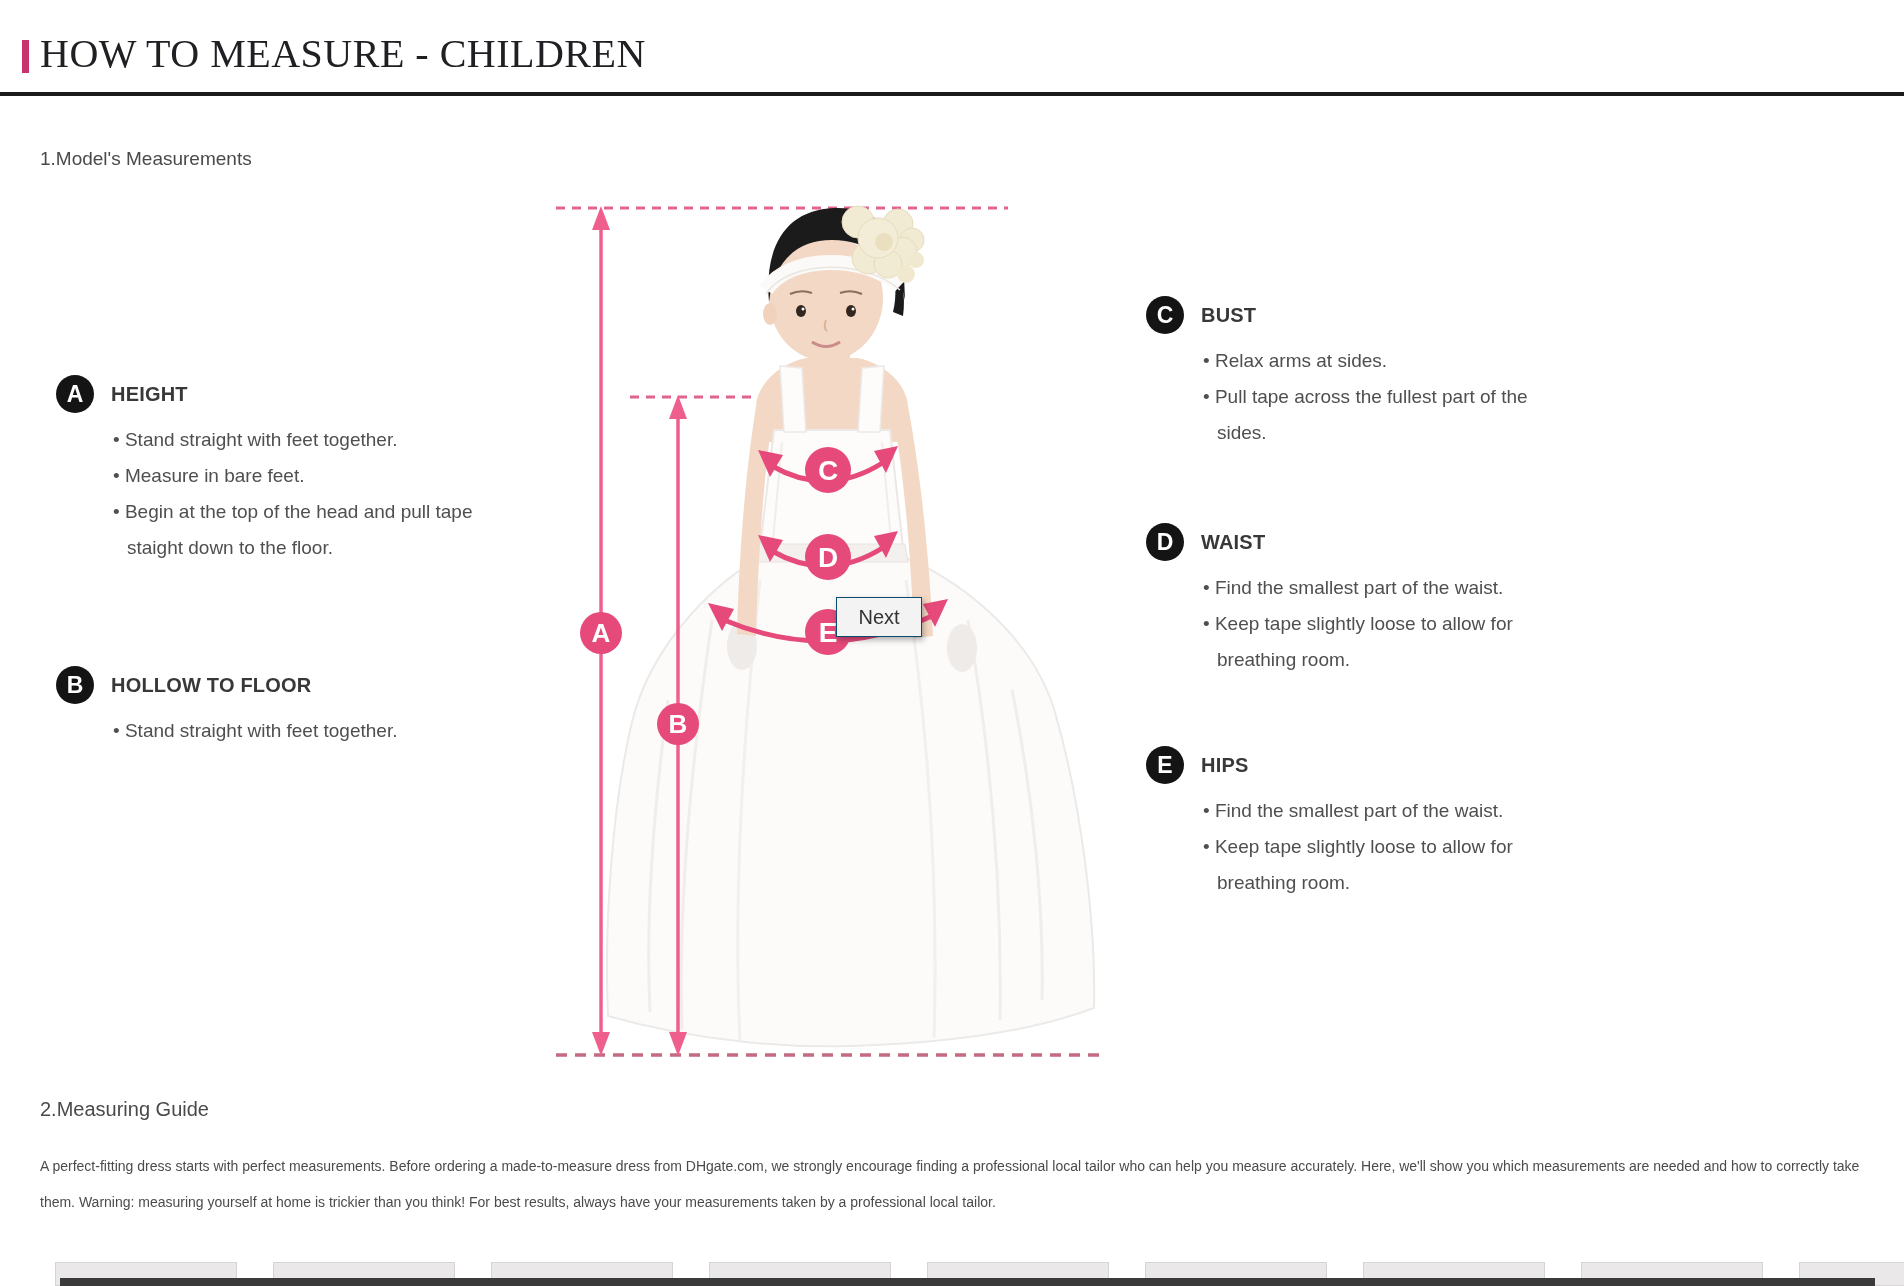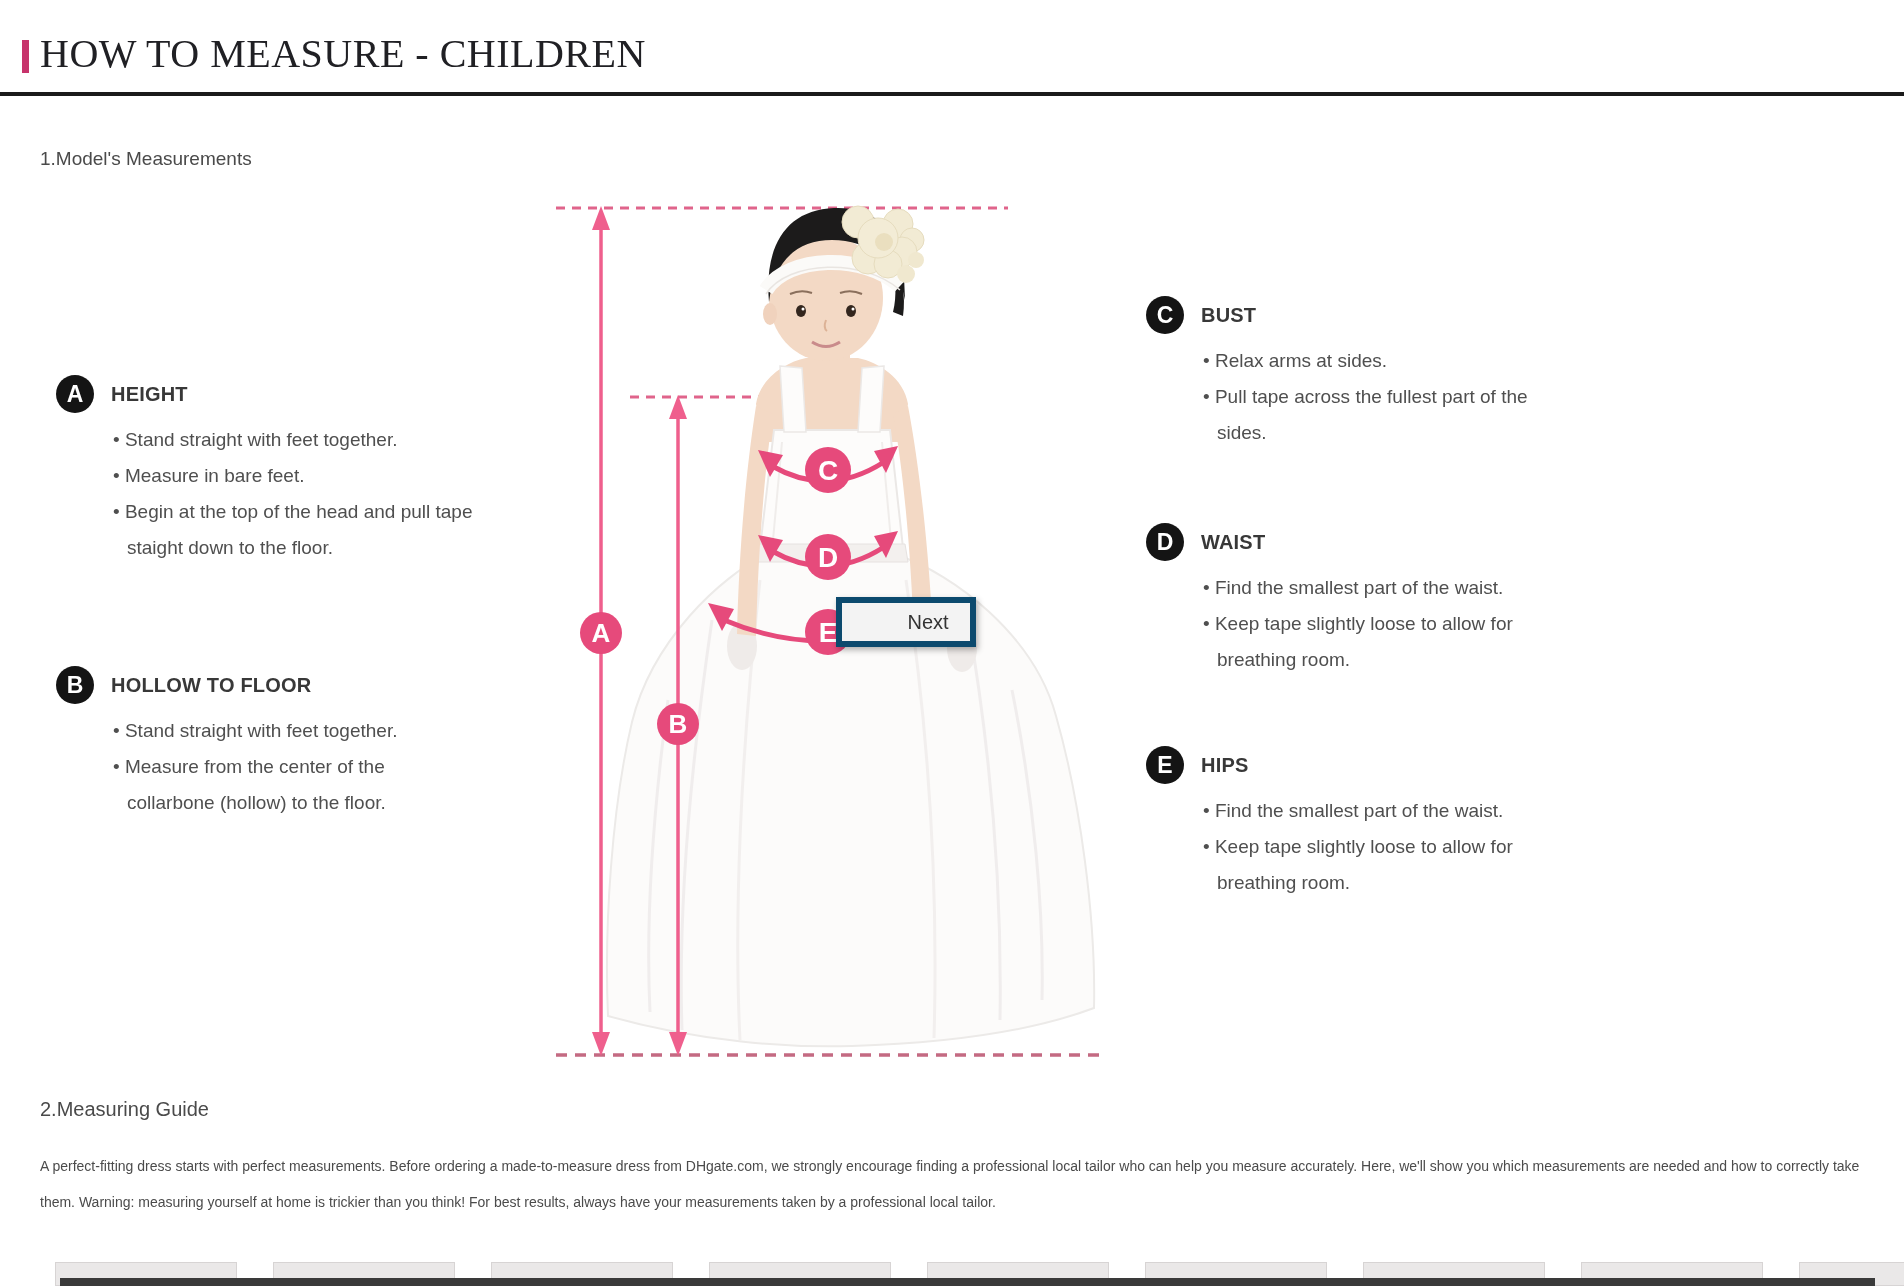--- a/index.html
+++ b/index.html
@@ -41,24 +41,24 @@
   .dash  { stroke:#e0648b; stroke-width:3; stroke-dasharray:9 7; fill:none; }
   .dash2 { stroke:#c46a82; stroke-width:3.5; stroke-dasharray:11 8; fill:none; }
   .aline { stroke:#ef5f8d; stroke-width:3.5; }
   .ahead { fill:#ef5f8d; }
   .arc   { stroke:#e64a7b; stroke-width:5; fill:none; }
   .archead { fill:#e64a7b; }
   .mcircle { fill:#e64a7b; }
   .mletter { fill:#ffffff; font-family:"Liberation Sans", sans-serif; font-weight:bold;
              text-anchor:middle; }
   .next-btn { position:absolute; left:836px; top:597px; width:84px; height:38px;
-              background:#f3f3f3; border:6px solid #0c4a6e;
+              background:#f3f3f3; border:1px solid #0c4a6e;
               box-shadow:2px 3px 6px rgba(0,0,0,0.30);
               display:flex; align-items:center; justify-content:center;
-              font-size:20px; color:#333; cursor:pointer;padding-left:44px; }
+              font-size:20px; color:#333; cursor:pointer; }
   
   .thumb { position:absolute; top:1262px; width:182px; height:24px;
            background:#eae8e8; border:1px solid #d7d4d4; box-sizing:border-box; }
   .bottom-bar { position:absolute; left:60px; top:1278px; width:1815px; height:8px; background:#3a3a3a; }
 </style>
 </head>
 <body>
 
 <div class="page">
 
@@ -81,21 +81,20 @@
     </ul>
   </div>
 
   <div class="instr" id="instr-b">
     <div class="instr-head">
       <div class="badge">B</div>
       <div class="instr-title">HOLLOW TO FLOOR</div>
     </div>
     <ul class="bullets">
       <li>Stand straight with feet together.</li>
-      <li>Measure from the center of the collarbone (hollow) to the floor.</li>
     </ul>
   </div>
 
   <div class="instr" id="instr-c">
     <div class="instr-head">
       <div class="badge">C</div>
       <div class="instr-title">BUST</div>
     </div>
     <ul class="bullets">
       <li>Relax arms at sides.</li>

